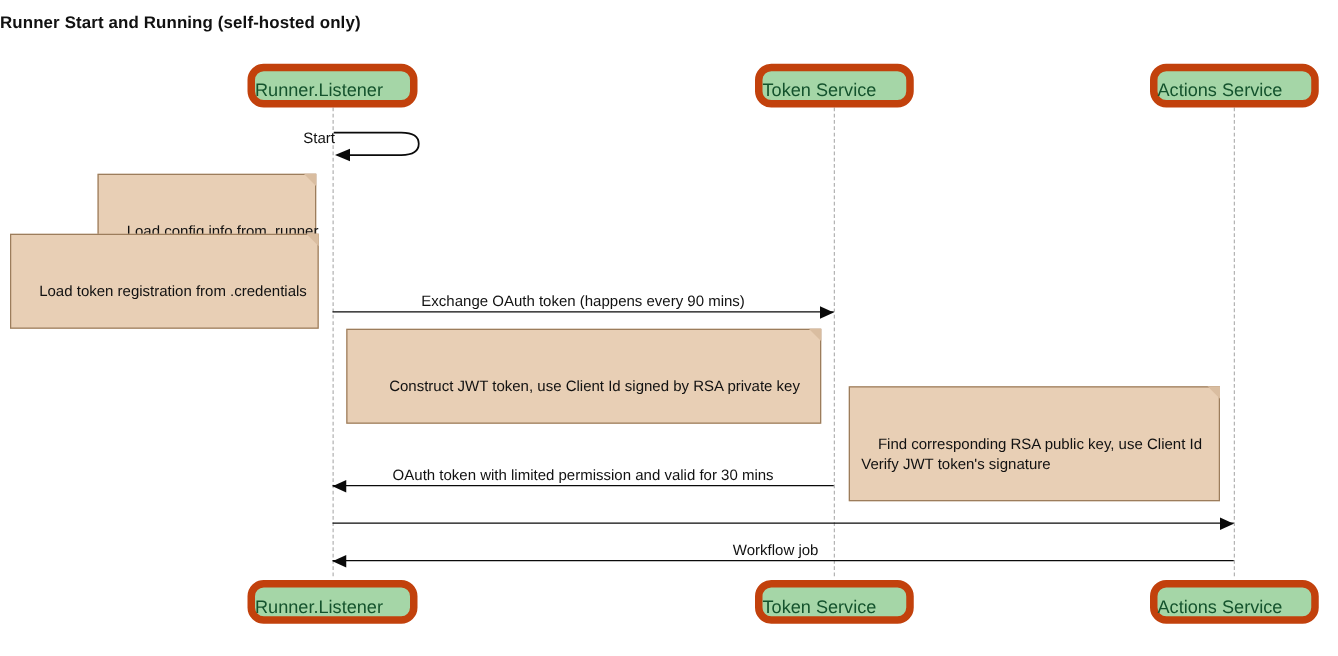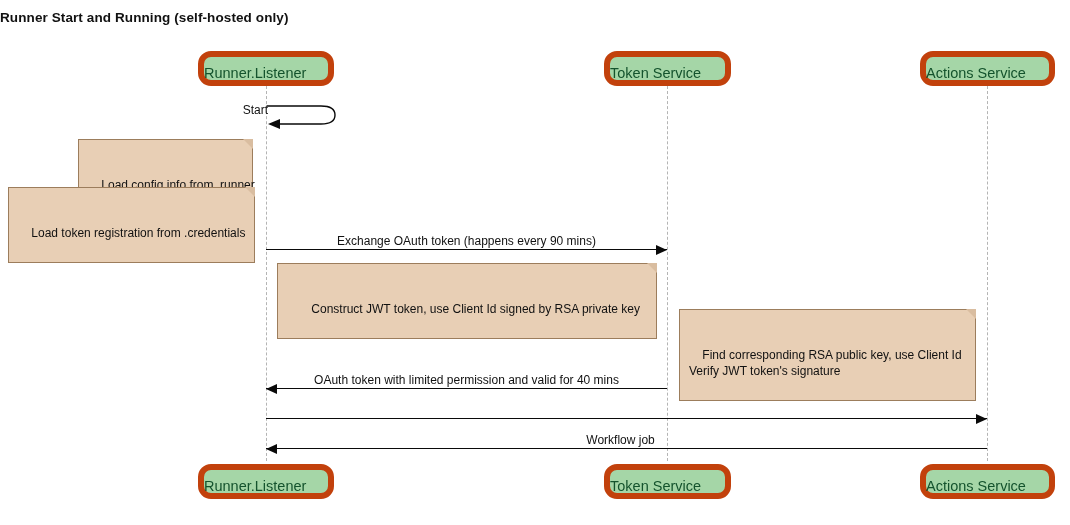--- a/index.html
+++ b/index.html
@@ -165,21 +165,21 @@
     <span class="fold"></span>
     <span>Construct JWT token, use Client Id signed by RSA private key</span>
   </div>
 
   <div class="note" style="left:679px; top:309px; width:297px;">
     <span class="fold"></span>
     <span>Find corresponding RSA public key, use Client Id
 Verify JWT token's signature</span>
   </div>
 
-  <div class="msg-label" style="left:266px; top:373px; width:401px;">OAuth token with limited permission and valid for 40 mins</div>
+  <div class="msg-label" style="left:266px; top:373px; width:401px;">OAuth token with limited permission and valid for 30 mins</div>
   <div class="msg-line" style="left:266px; top:388px; width:401px;"></div>
   <div class="arrow-head left" style="left:266px; top:384px;"></div>
 
   <div class="msg-line" style="left:266px; top:418px; width:721px;"></div>
   <div class="arrow-head right" style="left:976px; top:414px;"></div>
 
   <div class="msg-label" style="left:260px; top:433px; width:721px;">Workflow job</div>
   <div class="msg-line" style="left:266px; top:448px; width:721px;"></div>
   <div class="arrow-head left" style="left:266px; top:444px;"></div>
 

